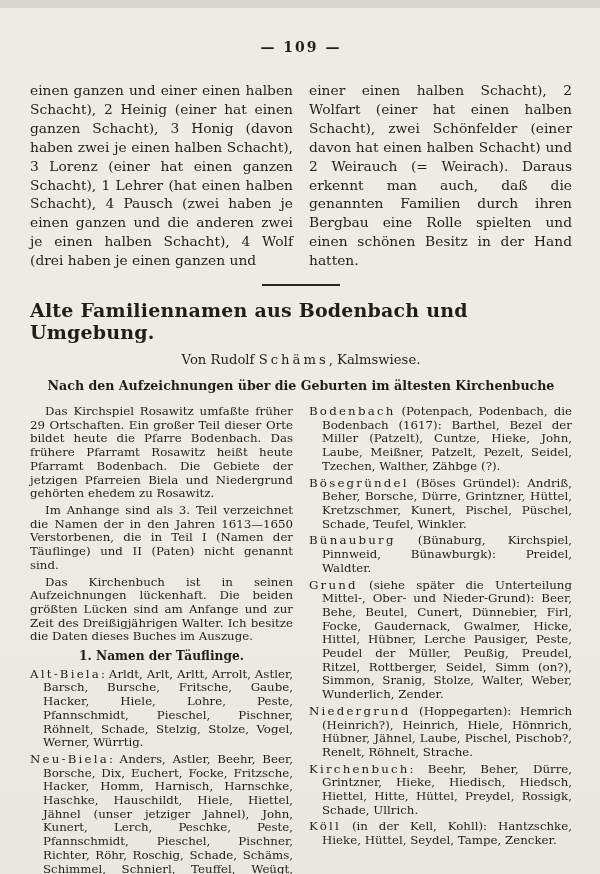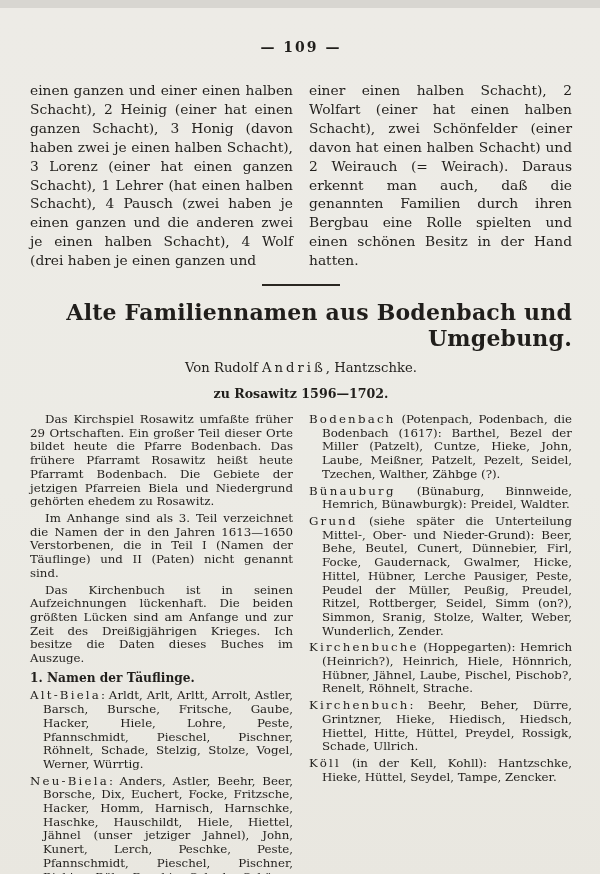--- a/index.html
+++ b/index.html
@@ -24,22 +24,22 @@
     font-size:13.8px; line-height:18.9px;
   }
   .col { flex:1 1 0; min-width:0; }
   .just { text-align:justify; }
   .divider {
     width:78px; height:0;
     border-top:2px solid #2a2721;
     margin:14px auto 0;
   }
   .title {
-    text-align:right;
-    font-size:22px; font-weight:bold;
+    text-align:left;
+    font-size:19px; font-weight:bold;
     margin-top:13px; letter-spacing:0.2px;
   }
   .byline {
     text-align:center;
     font-size:13.2px; margin-top:9px;
   }
   .sperr { letter-spacing:3px; }
   .subtitle {
     text-align:center;
     font-size:12.6px; font-weight:bold;
@@ -49,21 +49,21 @@
     display:flex; gap:16px;
     margin-top:11px;
     font-size:11.8px; line-height:13.7px;
   }
   .para {
     margin:0 0 3px;
     text-align:justify;
     text-indent:15px;
   }
   .section-heading {
-    text-align:left;
+    text-align:center;
     font-weight:bold;
     font-size:12.2px;
     margin:6px 0 4px;
   }
   .entry {
     margin:0 0 3px;
     text-align:justify;
     padding-left:13px; text-indent:-13px;
   }
   .place { letter-spacing:2.2px; }
@@ -79,61 +79,65 @@
     <div class="col just">einen ganzen und einer einen halben Schacht), 2 Heinig (einer hat einen ganzen Schacht), 3 Honig (davon haben zwei je einen halben Schacht), 3 Lorenz (einer hat einen ganzen Schacht), 1 Lehrer (hat einen halben Schacht), 4 Pausch (zwei haben je einen ganzen und die anderen zwei je einen halben Schacht), 4 Wolf (drei haben je einen ganzen und</div>
     <div class="col just">einer einen halben Schacht), 2 Wolfart (einer hat einen halben Schacht), zwei Schönfelder (einer davon hat einen halben Schacht) und 2 Weirauch (= Weirach). Daraus erkennt man auch, daß die genannten Familien durch ihren Bergbau eine Rolle spielten und einen schönen Besitz in der Hand hatten.</div>
   </div>
 
   <div class="divider"></div>
 
   <div class="title">Alte Familiennamen aus Bodenbach und Umgebung.</div>
 
   <div class="byline">
     <span>Von Rudolf</span>
-    <span class="sperr">Andriß</span><span>, Hantzschke.</span>
+    <span class="sperr">Schäms</span><span>, Kalmswiese.</span>
   </div>
 
   <div class="subtitle">
-    <div>zu Rosawitz 1596—1702.</div>
+    <div>Nach den Aufzeichnungen über die Geburten im ältesten Kirchenbuche</div>
   </div>
 
   <div class="article-columns">
 
     <div class="col">
       <p class="para">Das Kirchspiel Rosawitz umfaßte früher 29 Ortschaften. Ein großer Teil dieser Orte bildet heute die Pfarre Bodenbach. Das frühere Pfarramt Rosawitz heißt heute Pfarramt Bodenbach. Die Gebiete der jetzigen Pfarreien Biela und Niedergrund gehörten ehedem zu Rosawitz.</p>
       <p class="para">Im Anhange sind als 3. Teil verzeichnet die Namen der in den Jahren 1613—1650 Verstorbenen, die in Teil I (Namen der Täuflinge) und II (Paten) nicht genannt sind.</p>
-      <p class="para">Das Kirchenbuch ist in seinen Aufzeichnungen lückenhaft. Die beiden größten Lücken sind am Anfange und zur Zeit des Dreißigjährigen Krieges. Ich besitze die Daten dieses Buches im Auszuge.</p>
+      <p class="para">Das Kirchenbuch ist in seinen Aufzeichnungen lückenhaft. Die beiden größten Lücken sind am Anfange und zur Zeit des Dreißigjährigen Walter. Ich besitze die Daten dieses Buches im Auszuge.</p>
 
       <div class="section-heading">1. Namen der Täuflinge.</div>
 
       <p class="entry">
         <span class="place">Alt-Biela</span><span>:</span>
         <span>Arldt, Arlt, Arltt, Arrolt, Astler, Barsch, Bursche, Fritsche, Gaube, Hacker, Hiele, Lohre, Peste, Pfannschmidt, Pieschel, Pischner, Röhnelt, Schade, Stelzig, Stolze, Vogel, Werner, Würrtig.</span>
       </p>
       <p class="entry">
         <span class="place">Neu-Biela</span><span>:</span>
         <span>Anders, Astler, Beehr, Beer, Borsche, Dix, Euchert, Focke, Fritzsche, Hacker, Homm, Harnisch, Harnschke, Haschke, Hauschildt, Hiele, Hiettel, Jähnel (unser jetziger Jahnel), John, Kunert, Lerch, Peschke, Peste, Pfannschmidt, Pieschel, Pischner, Richter, Röhr, Roschig, Schade, Schäms, Schimmel, Schnierl, Teuffel, Weügt, Württig, Zimmer.</span>
       </p>
     </div>
 
     <div class="col">
       <p class="entry">
         <span class="place">Bodenbach</span><span> (Potenpach, Podenbach, die Bodenbach (1617):</span>
         <span>Barthel, Bezel der Miller (Patzelt), Cuntze, Hieke, John, Laube, Meißner, Patzelt, Pezelt, Seidel, Tzechen, Walther, Zähbge (?).</span>
       </p>
       <p class="entry">
-        <span class="place">Bünauburg</span><span> (Bünaburg, Binnweide, Hemrich, Bünawburgk):</span>
+        <span class="place">Bösegründel</span><span> (Böses Gründel):</span>
+        <span>Andriß, Beher, Borsche, Dürre, Grintzner, Hüttel, Kretzschmer, Kunert, Pischel, Püschel, Schade, Teufel, Winkler.</span>
+      </p>
+      <p class="entry">
+        <span class="place">Bünauburg</span><span> (Bünaburg, Kirchspiel, Pinnweid, Bünawburgk):</span>
         <span>Preidel, Waldter.</span>
       </p>
       <p class="entry">
         <span class="place">Grund</span><span> (siehe später die Unterteilung Mittel-, Ober- und Nieder-Grund):</span>
         <span>Beer, Behe, Beutel, Cunert, Dünnebier, Firl, Focke, Gaudernack, Gwalmer, Hicke, Hittel, Hübner, Lerche Pausiger, Peste, Peudel der Müller, Peußig, Preudel, Ritzel, Rottberger, Seidel, Simm (on?), Simmon, Sranig, Stolze, Walter, Weber, Wunderlich, Zender.</span>
       </p>
       <p class="entry">
-        <span class="place">Kirchenbuche</span><span> (Hoppegarten):</span>
+        <span class="place">Niedergrund</span><span> (Hoppegarten):</span>
         <span>Hemrich (Heinrich?), Heinrich, Hiele, Hönnrich, Hübner, Jähnel, Laube, Pischel, Pischob?, Renelt, Röhnelt, Strache.</span>
       </p>
       <p class="entry">
         <span class="place">Kirchenbuch</span><span>:</span>
         <span>Beehr, Beher, Dürre, Grintzner, Hieke, Hiedisch, Hiedsch, Hiettel, Hitte, Hüttel, Preydel, Rossigk, Schade, Ullrich.</span>
       </p>
       <p class="entry">
         <span class="place">Köll</span><span> (in der Kell, Kohll):</span>
         <span>Hantzschke, Hieke, Hüttel, Seydel, Tampe, Zencker.</span>
       </p>

